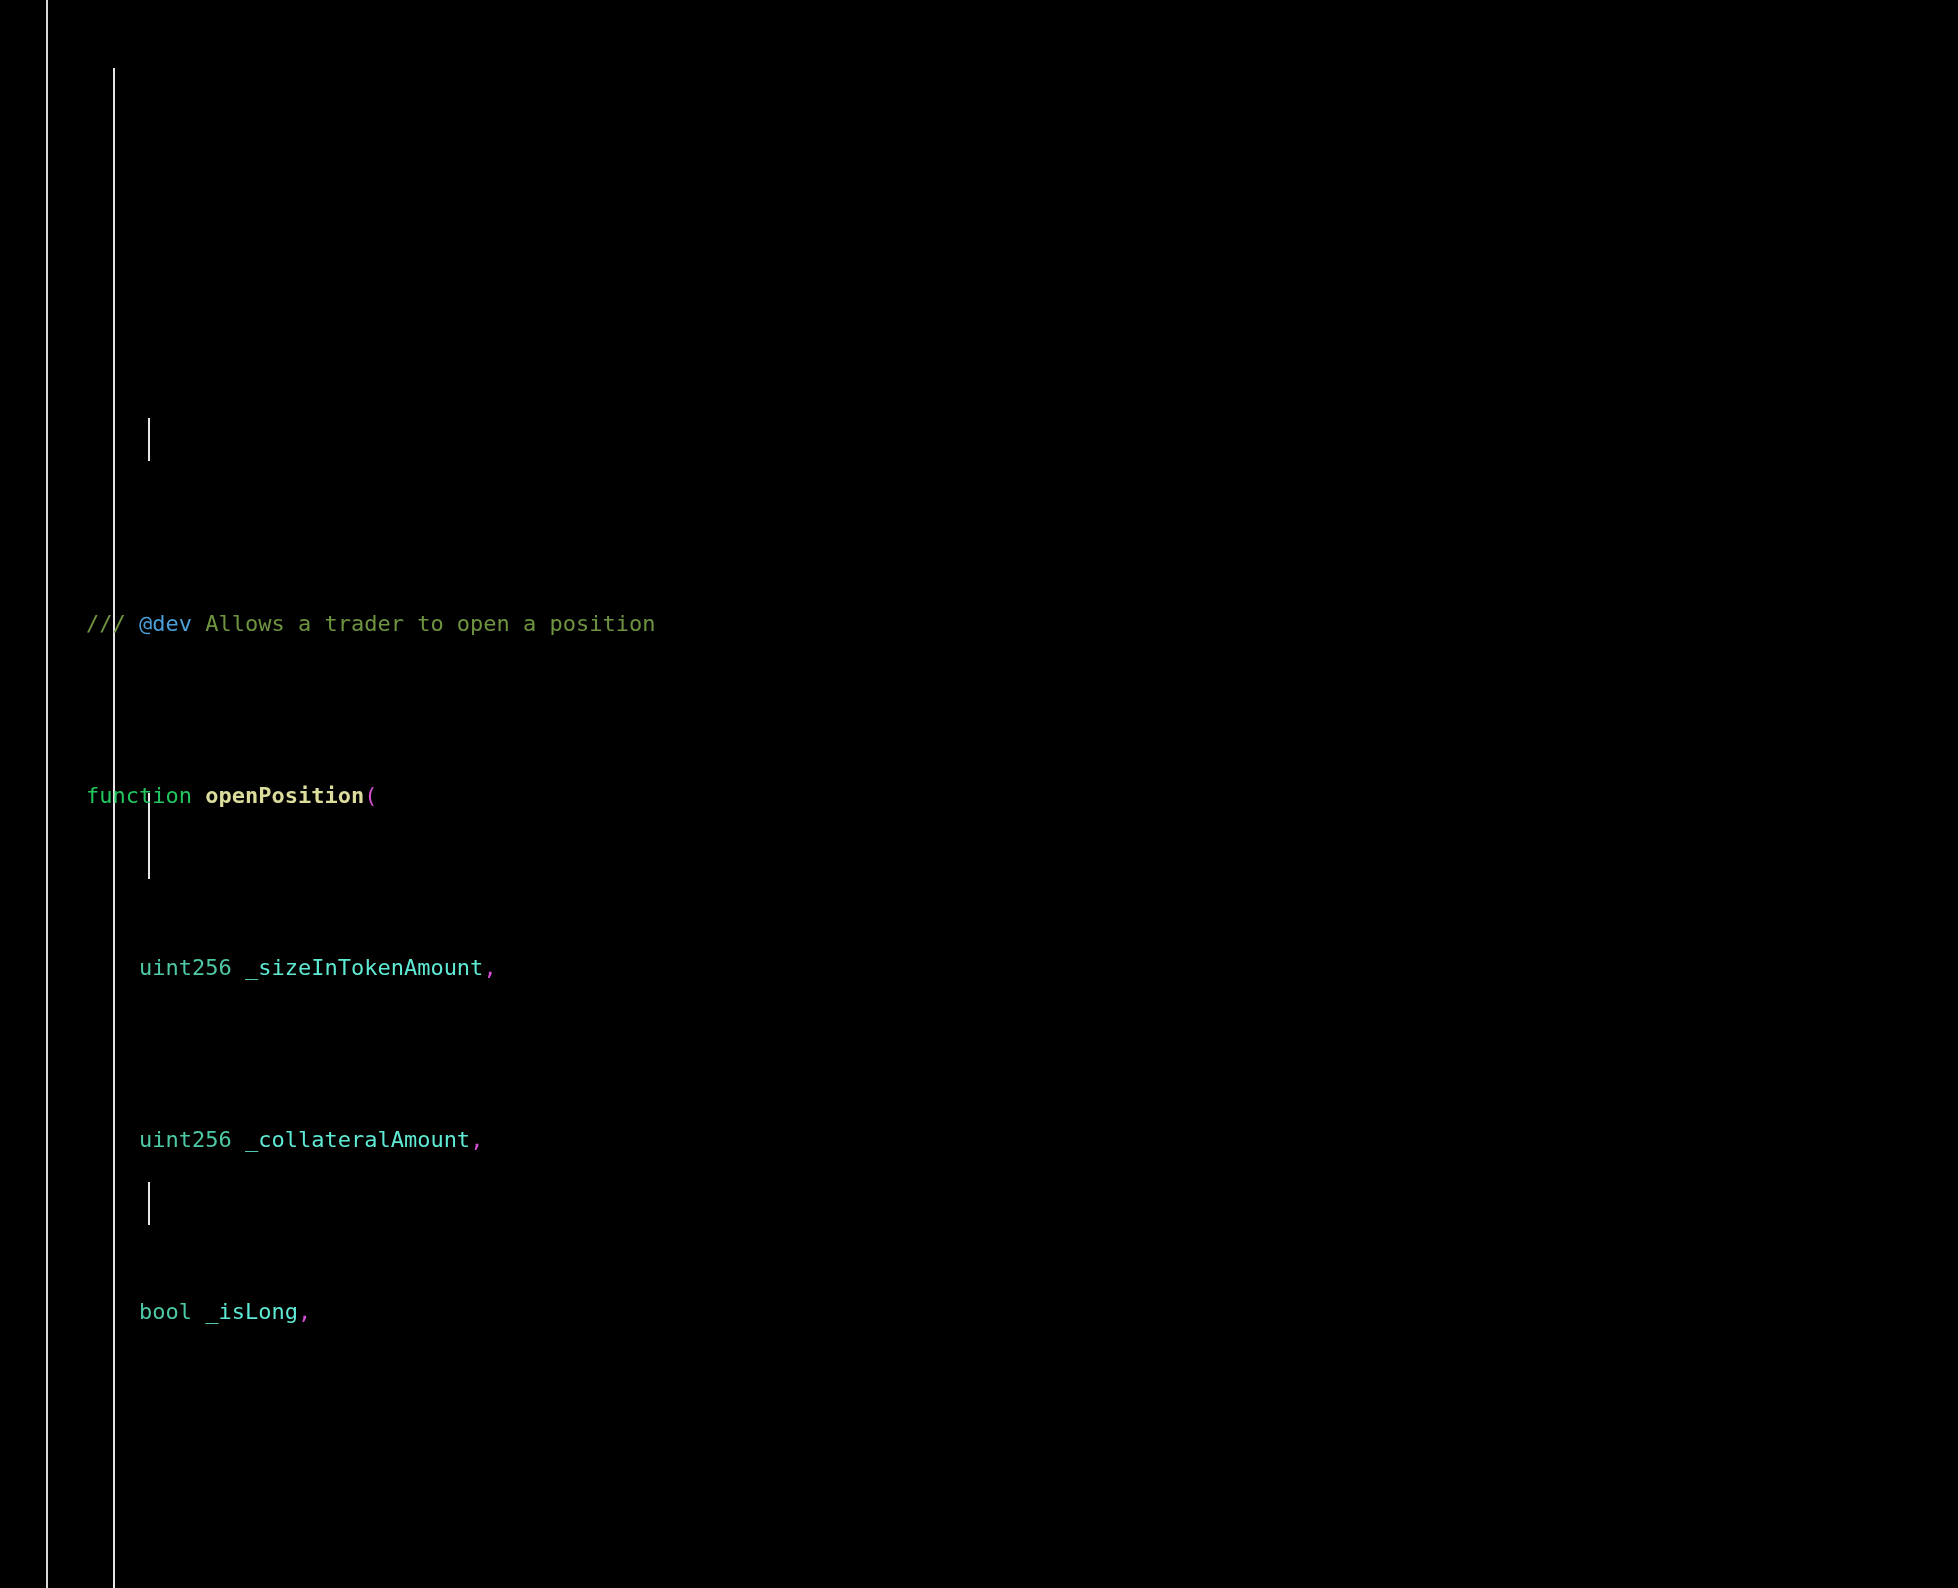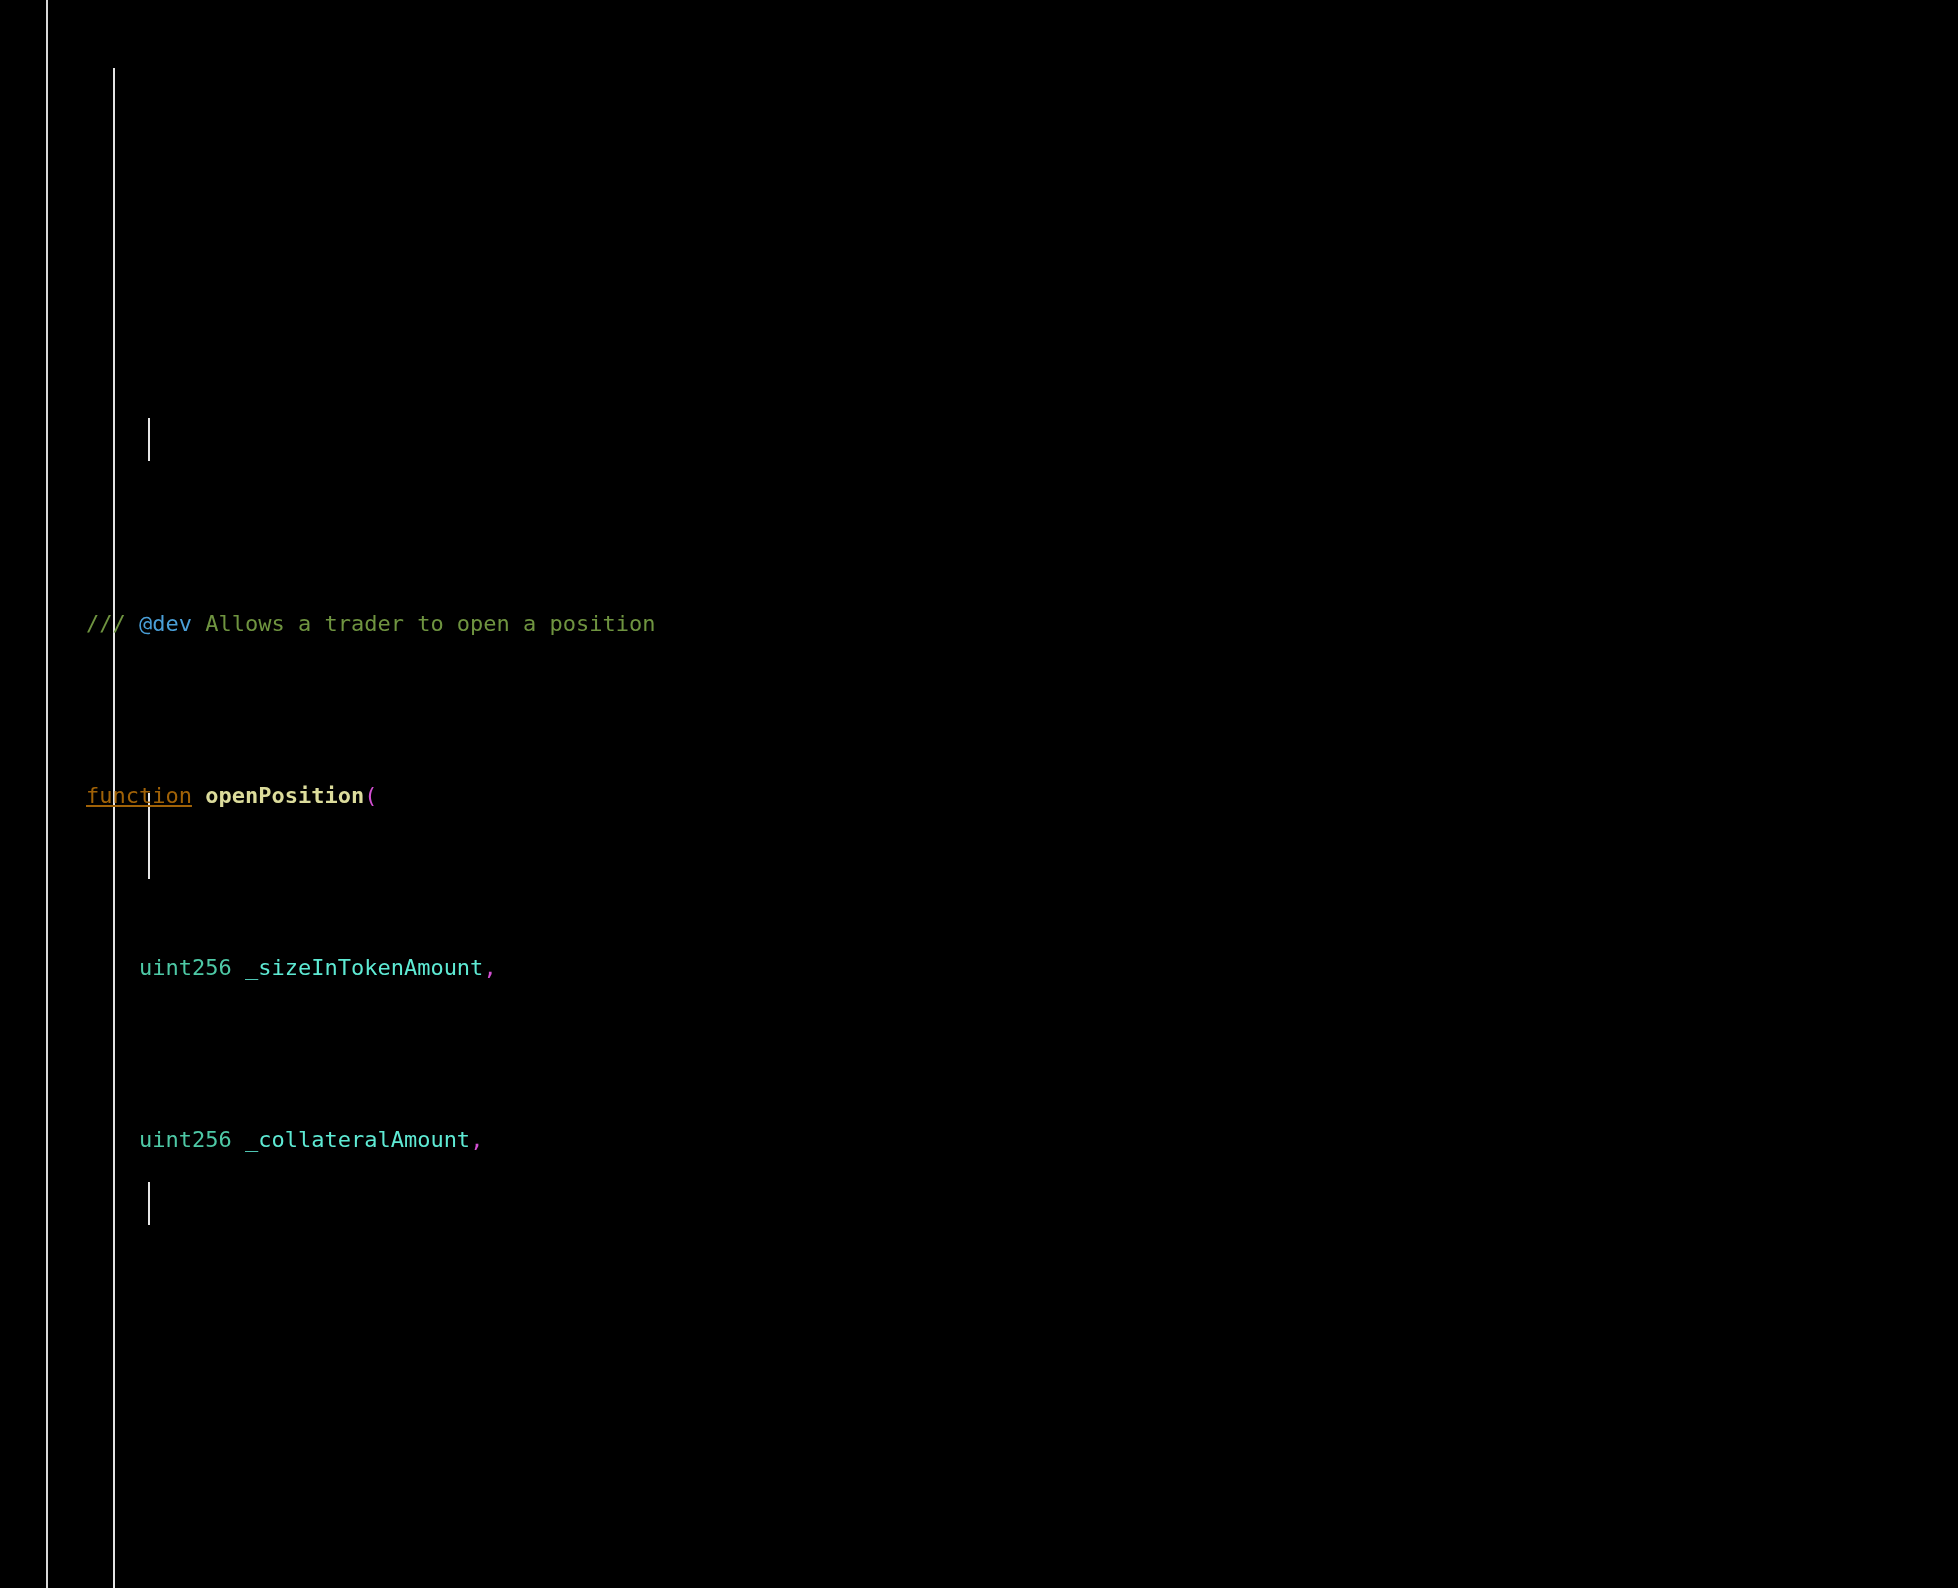--- a/index.html
+++ b/index.html
@@ -46,21 +46,21 @@
   .guide {
     position: absolute;
     width: 2px;
     background: #e6e6e6;
     left: 0;
   }
 
   
   .cmt   { color: #6f9440; }          
   .cmtd  { color: #4a9fd8; }          
-  .kw    { color: #a16207; text-decoration: underline; }          
+  .kw    { color: #22c55e; }          
   .typ   { color: #4ec9a6; }          
   .fn    { color: #dcdc9c; font-weight: bold; }          
   .id    { color: #5eead4; }          
   .pmag  { color: #d14fd1; }          
 </style>
 </head>
 <body>
 
 <div id="editor">
 
@@ -80,20 +80,21 @@
     <div class="guide" style="left:62px; top:1182px; height:43px;"></div>
 
     <div class="line"><span class="cmt">/// </span><span class="cmtd">@dev</span><span class="cmt"> Allows a trader to open a position</span></div>
 
     <div class="line"><span class="kw">function</span><span class="id"> </span><span class="fn">openPosition</span><span class="pmag">(</span></div>
 
     <div class="line"><span class="id">    </span><span class="typ">uint256</span><span class="id"> _sizeInTokenAmount</span><span class="pmag">,</span></div>
 
     <div class="line"><span class="id">    </span><span class="typ">uint256</span><span class="id"> _collateralAmount</span><span class="pmag">,</span></div>
 
+    <div class="line"><span class="id">    </span><span class="typ">bool</span><span class="id"> _isLong</span><span class="pmag">,</span></div>
 
 
     
 
     
 
     
 
     
 

